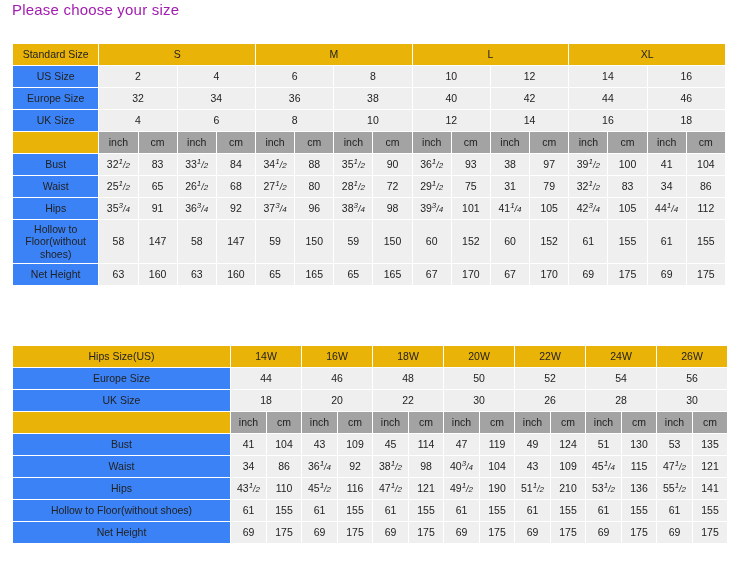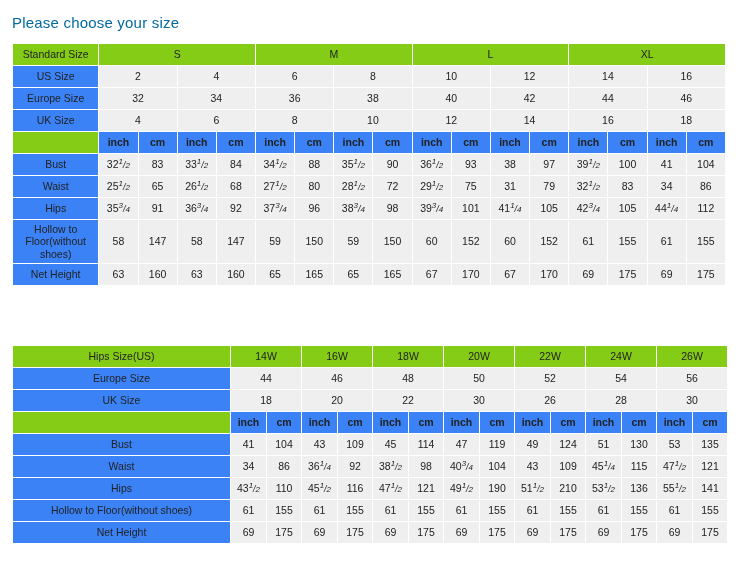--- a/index.html
+++ b/index.html
@@ -10,43 +10,43 @@
     font-family: "Liberation Sans", sans-serif;
   }
   #page {
     position: relative;
     width: 738px; height: 563px;
     background: #ffffff;
     overflow: hidden;
   }
   .title {
     position: absolute;
-    left: 12px; top: 14px;
+    left: 12px; top: 1px;
     font-size: 15px;
-    color: #0369a1;
+    color: #a21caf;
     letter-spacing: 0.2px;
   }
   table {
     border-collapse: collapse;
     table-layout: fixed;
     font-size: 10.5px;
     color: #222;
   }
   td, th {
     border: 1px solid #ffffff;
     text-align: center;
     vertical-align: middle;
     font-weight: normal;
     padding: 0;
     line-height: 1.15;
   }
-  .hdr { background: #84cc16; }
+  .hdr { background: #eab308; }
   .lbl { background: #3b82f6; }
   .val { background: #efefef; }
-  .unit { background: #3b82f6; font-weight: bold; }
+  .unit { background: #a3a3a3; }
 
   #t1 {
     position: absolute;
     left: 12px; top: 43px;
     width: 714px;
   }
   #t1 td { height: 22px; }
   #t1 .tallrow td { height: 44px; margin-top: 22px; }
 
   #t2 {

